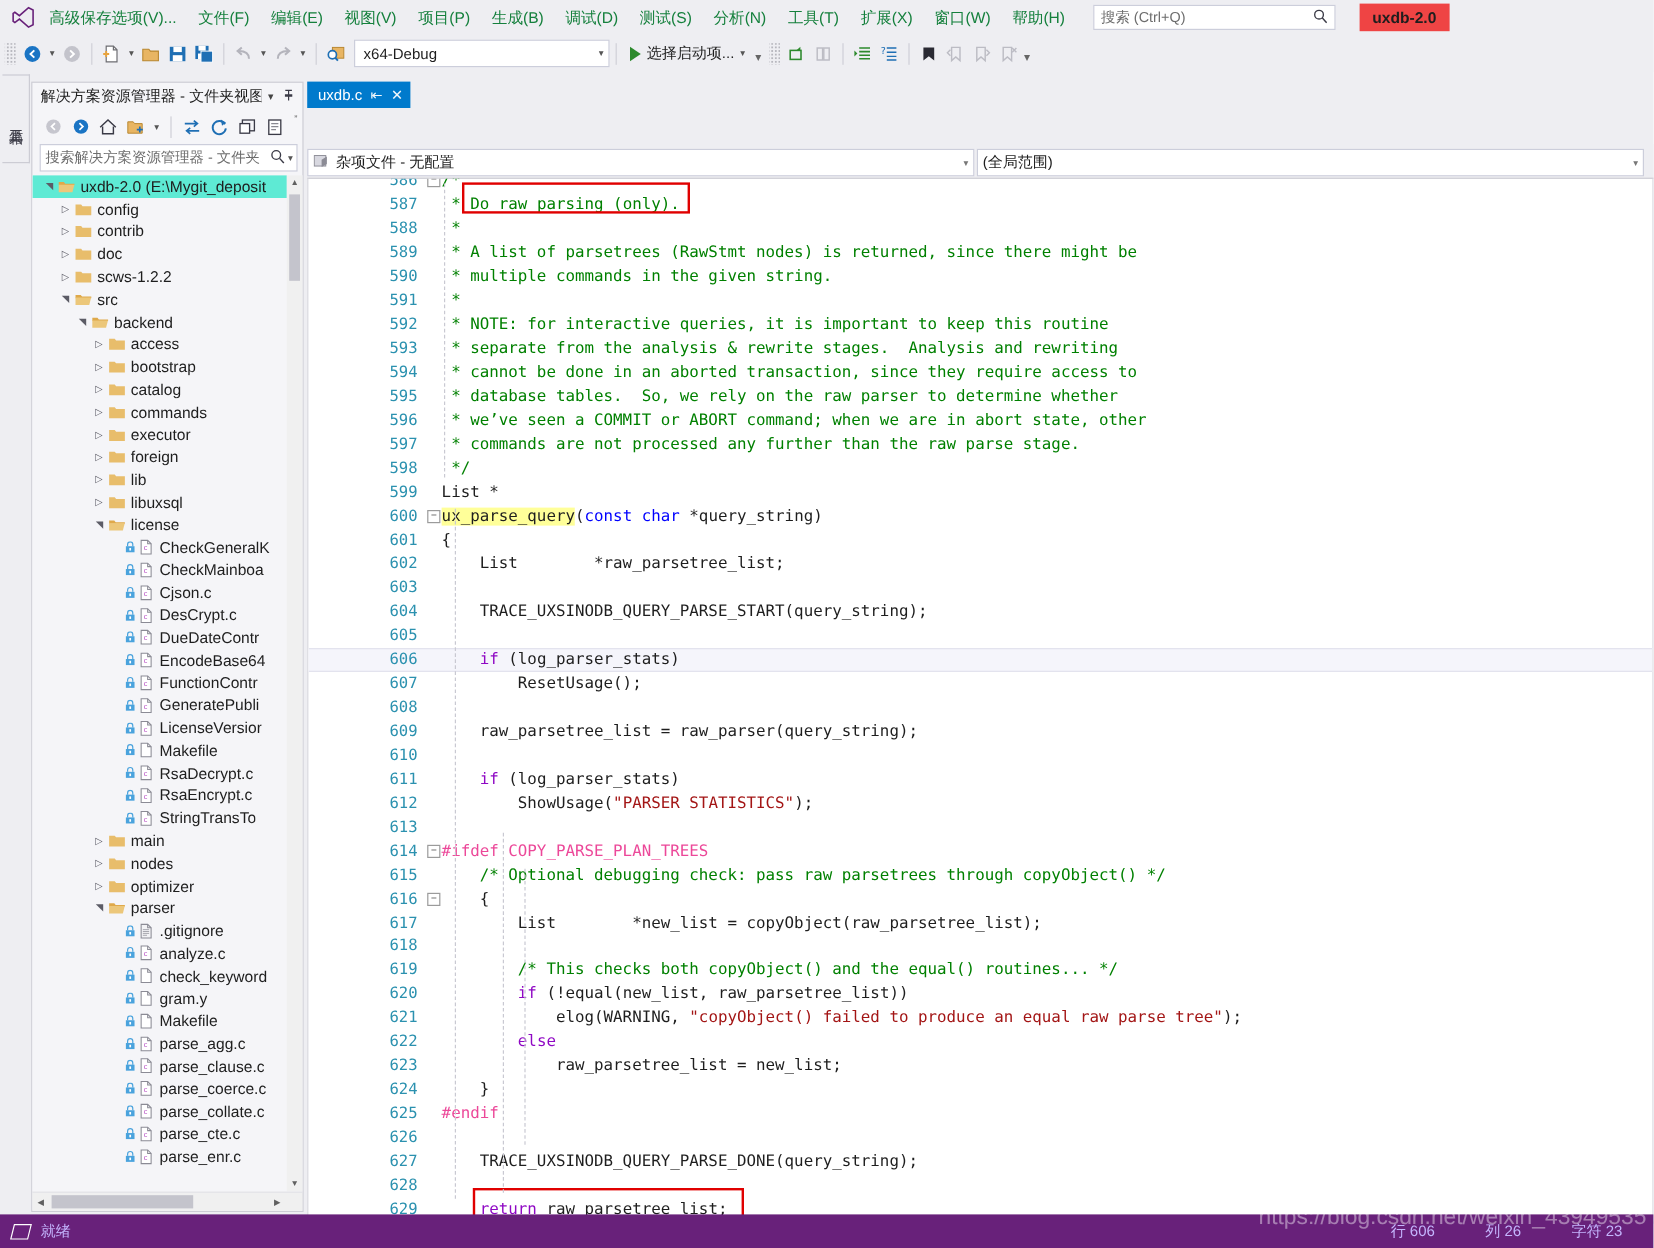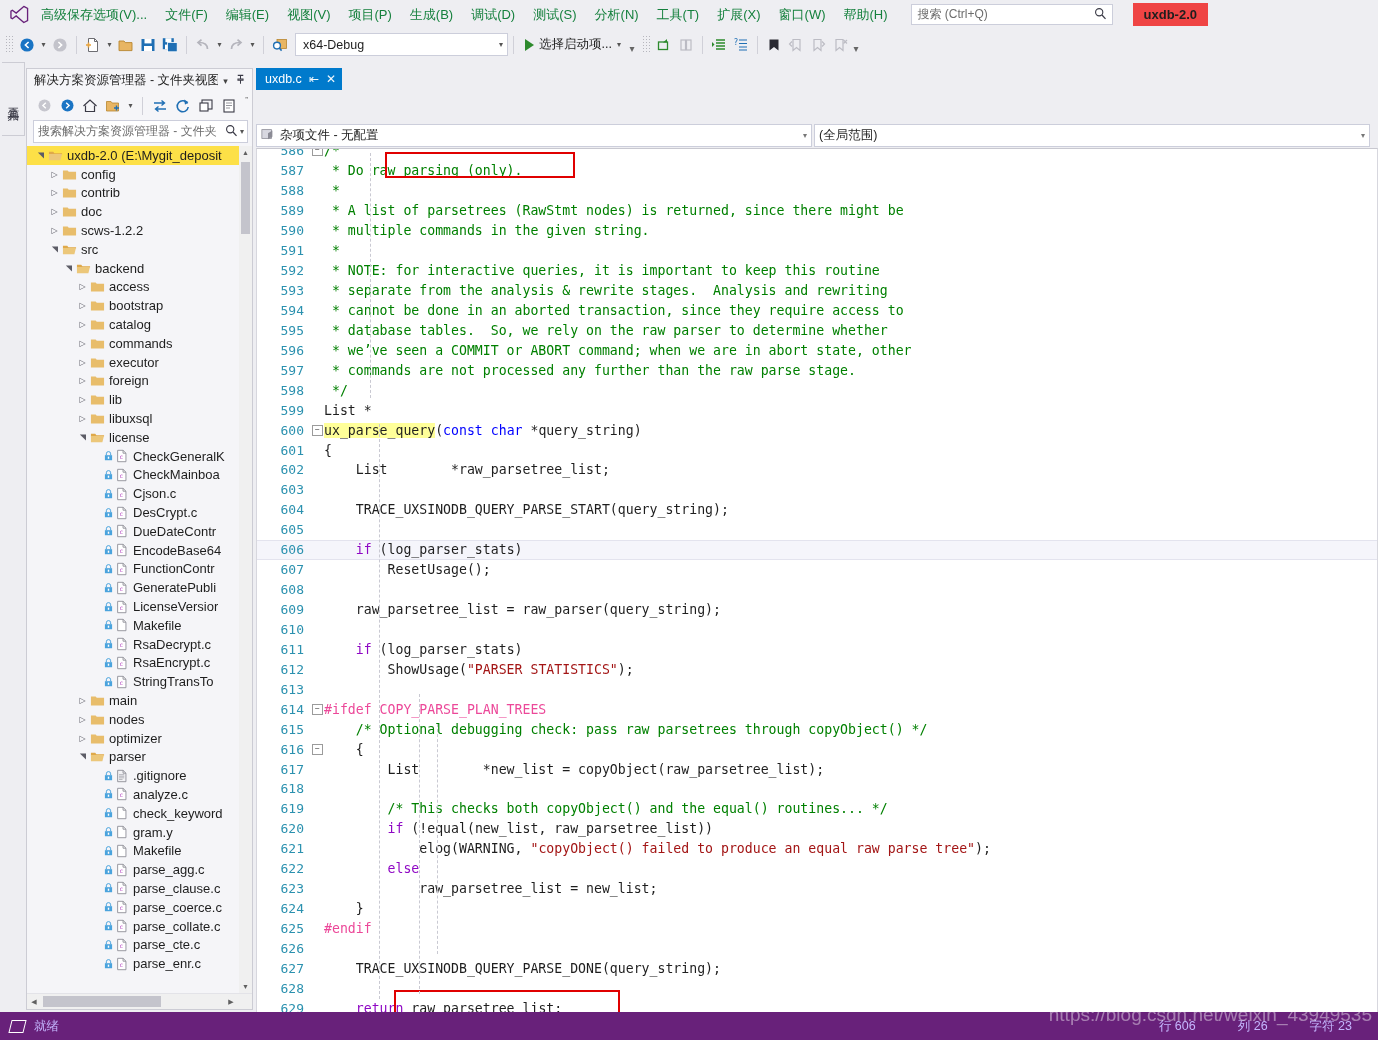--- a/index.html
+++ b/index.html
@@ -71,21 +71,21 @@
   .se-header .ic{width:15px;text-align:center;font-size:9px;color:#444;}
   .se-tools{height:27px;display:flex;align-items:center;padding-left:6px;gap:1px;border-bottom:0;}
   .se-ic{width:22px;height:22px;display:flex;align-items:center;justify-content:center;cursor:default;}
   .se-search{
     height:21px;margin:1px 4px 3px 6px;background:#fff;border:1px solid #cccedb;
     display:flex;align-items:center;position:relative;
   }
   .se-search .ph{font-size:12px;color:#6d6d6d;padding-left:4px;flex:1;white-space:nowrap;overflow:hidden;}
   .tree{flex:1;overflow:hidden;position:relative;background:#f5f5f8;}
   .trow{height:18.8px;display:flex;align-items:center;white-space:nowrap;font-size:13px;cursor:default;}
-  .trow.sel{background:#fde047;}
+  .trow.sel{background:#5eead4;}
   .tw{display:inline-block;width:13px;text-align:center;font-size:8px;color:#5c5c66;flex:none;}
   .ticon{width:17px;flex:none;display:flex;align-items:center;justify-content:center;}
   .tlbl{padding-left:3px;color:#1e1e1e;overflow:hidden;}
   .lockbox{width:10px;flex:none;display:flex;align-items:center;justify-content:center;}
 
   .vscroll{position:absolute;right:0;top:0;width:13px;height:100%;background:#f0f0f0;}
   .vscroll .up,.vscroll .dn{height:13px;display:flex;align-items:center;justify-content:center;font-size:7px;color:#606060;}
   .vscroll .thumb{position:absolute;left:2px;width:9px;background:#c4c4cc;}
   .hscroll{height:15px;background:#f0f0f0;display:flex;align-items:center;position:relative;border-top:1px solid #e3e3e8;}
   .hscroll .lf,.hscroll .rt{width:14px;text-align:center;font-size:7px;color:#606060;}
@@ -105,21 +105,21 @@
     justify-content:space-between;padding:0 4px 0 4px;font-size:12.5px;color:#1e1e1e;
   }
   .navcombo .lbltxt{display:flex;align-items:center;gap:5px;white-space:nowrap;overflow:hidden;}
   .navcombo .arr{font-size:8px;color:#777;}
 
   .code-area{
     position:relative;background:#fff;border:1px solid #d7d7de;border-top:1px solid #c8c8d0;
     height:869px;overflow:hidden;
   }
   .code-inner{position:absolute;left:0;top:0;right:0;bottom:0;}
-  .cl{height:19.95px;display:flex;align-items:center;white-space:pre;font-family:"DejaVu Sans Mono","Liberation Mono",monospace;font-size:13.2px;}
+  .cl{height:19.95px;display:flex;align-items:center;white-space:pre;font-family:"DejaVu Sans Mono","Liberation Mono",monospace;font-size:13.2px;padding-left:44px;}
   .cl.cur{background:#f5f5fb;box-shadow:inset 0 1px 0 #e3e3ee, inset 0 -1px 0 #e3e3ee;}
   .ln{width:47px;text-align:right;padding-right:7px;color:#2b91af;font-size:13px;flex:none;
       font-family:"DejaVu Sans Mono","Liberation Mono",monospace;}
   .gut{width:13px;flex:none;position:relative;display:flex;align-items:center;justify-content:center;}
   .fold{width:9px;height:9px;border:1px solid #9b9b9b;background:#fff;font-size:8px;line-height:7px;text-align:center;color:#555;}
   .src{flex:1;position:relative;}
   .cmt{color:#008000;}
   .kw{color:#0000ff;}
   .kw2{color:#8f08c4;}
   .str{color:#a31515;}

